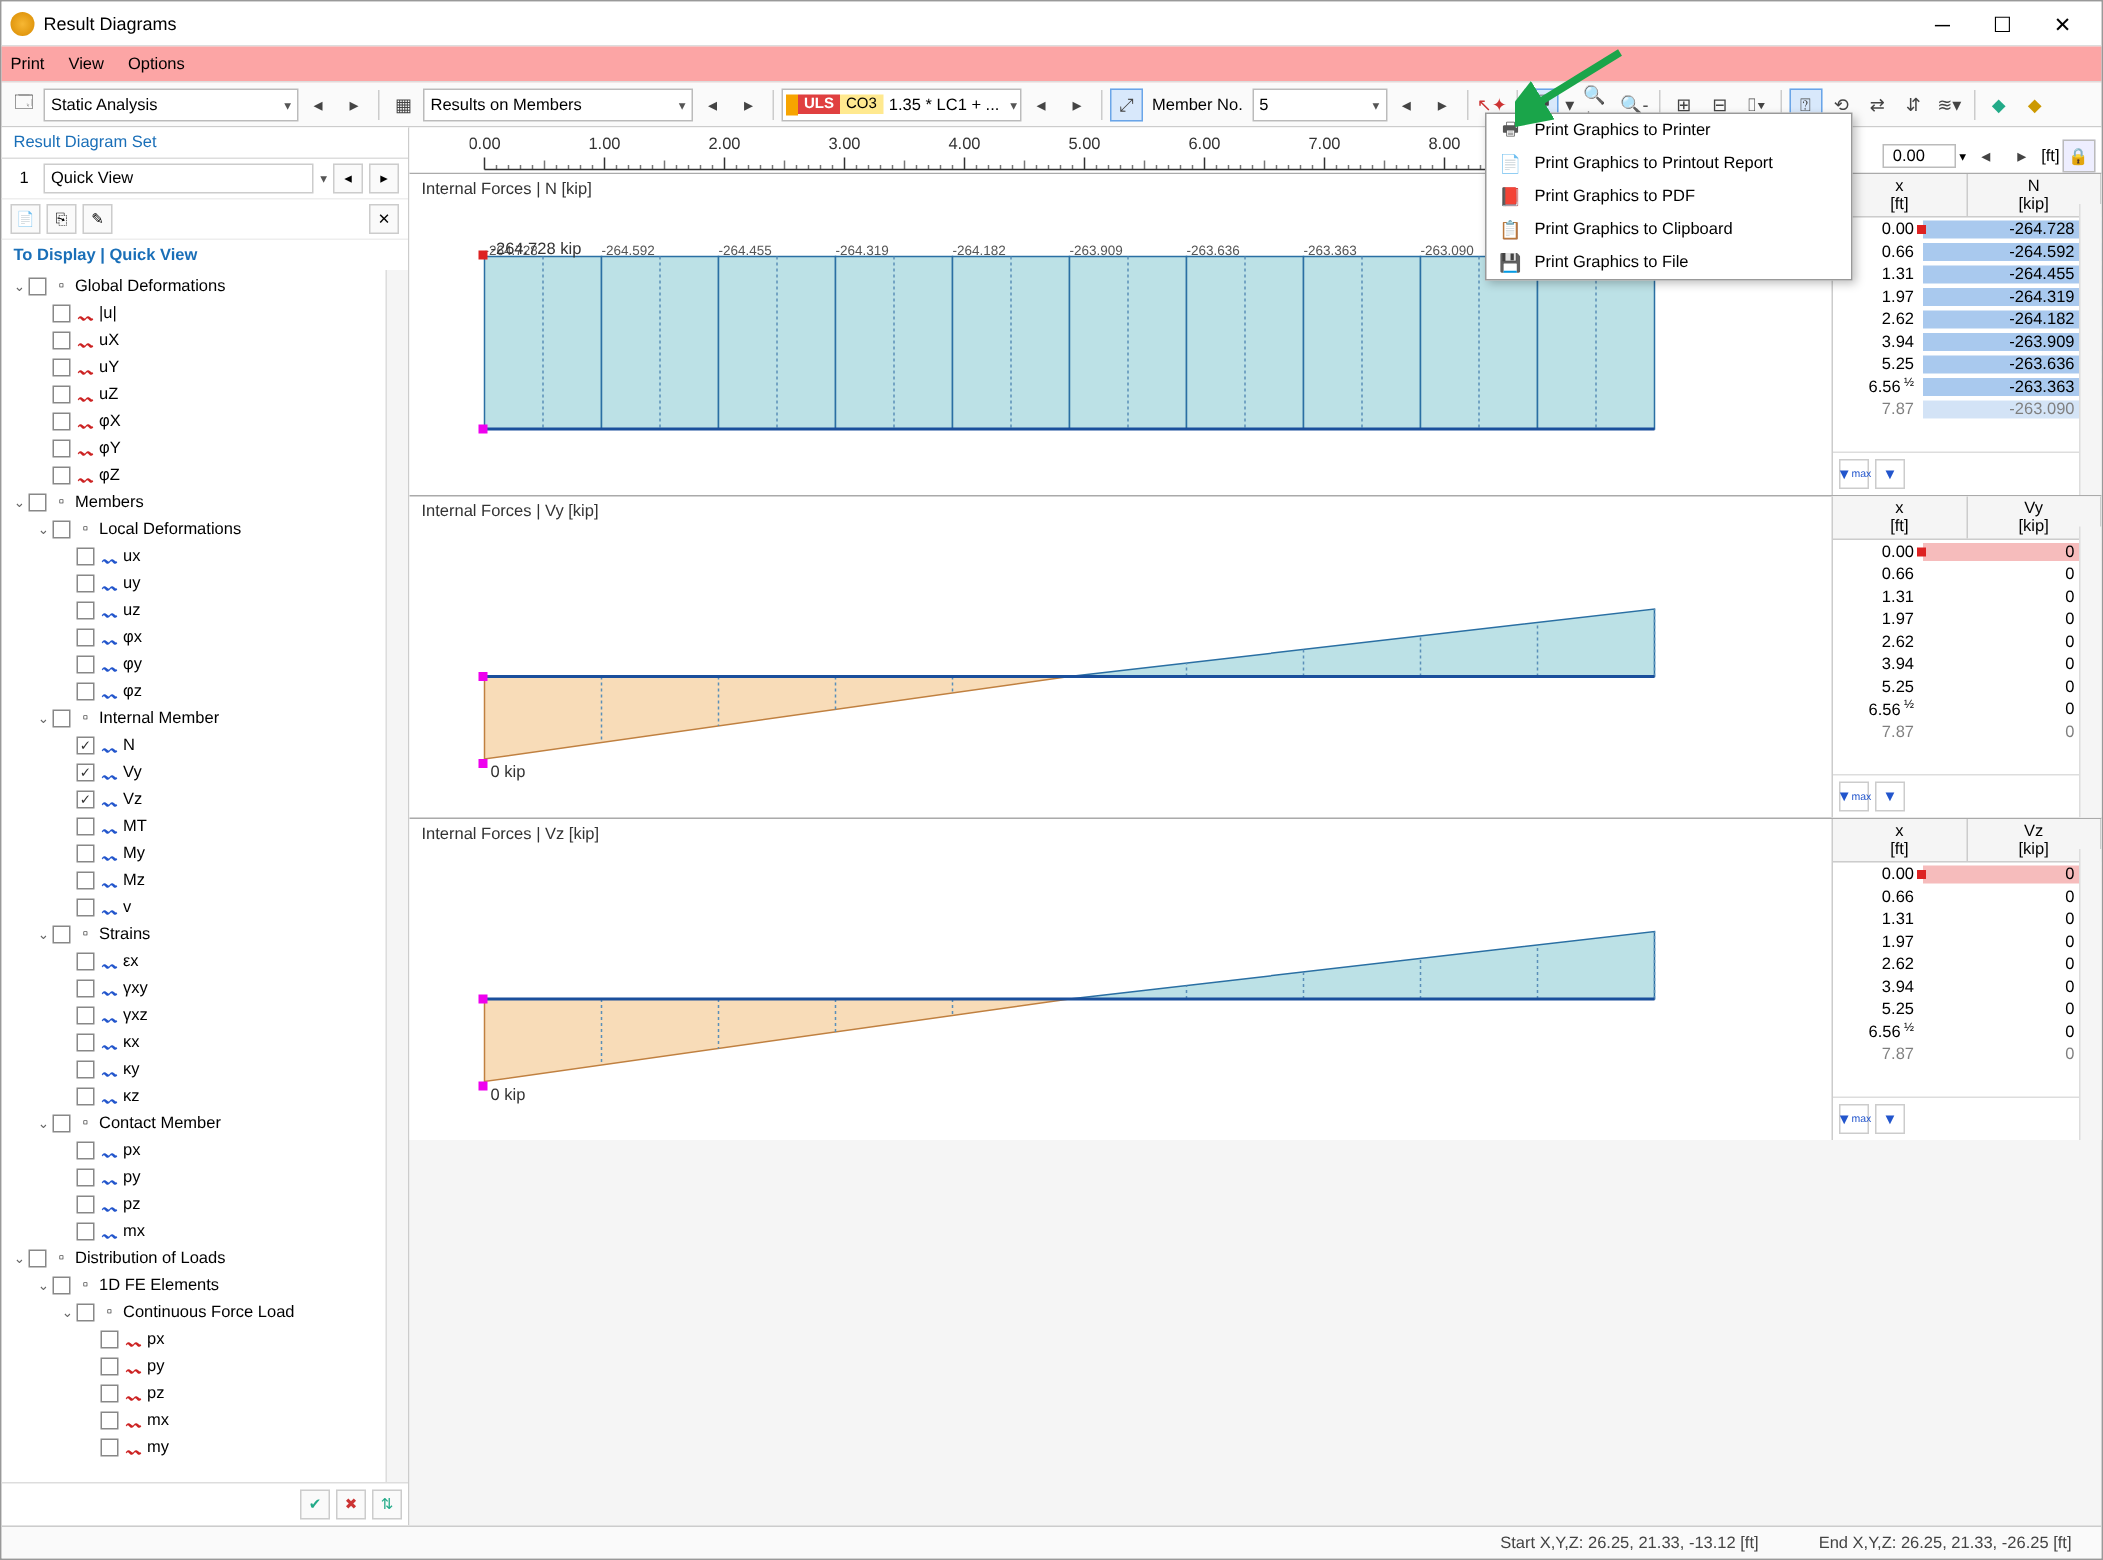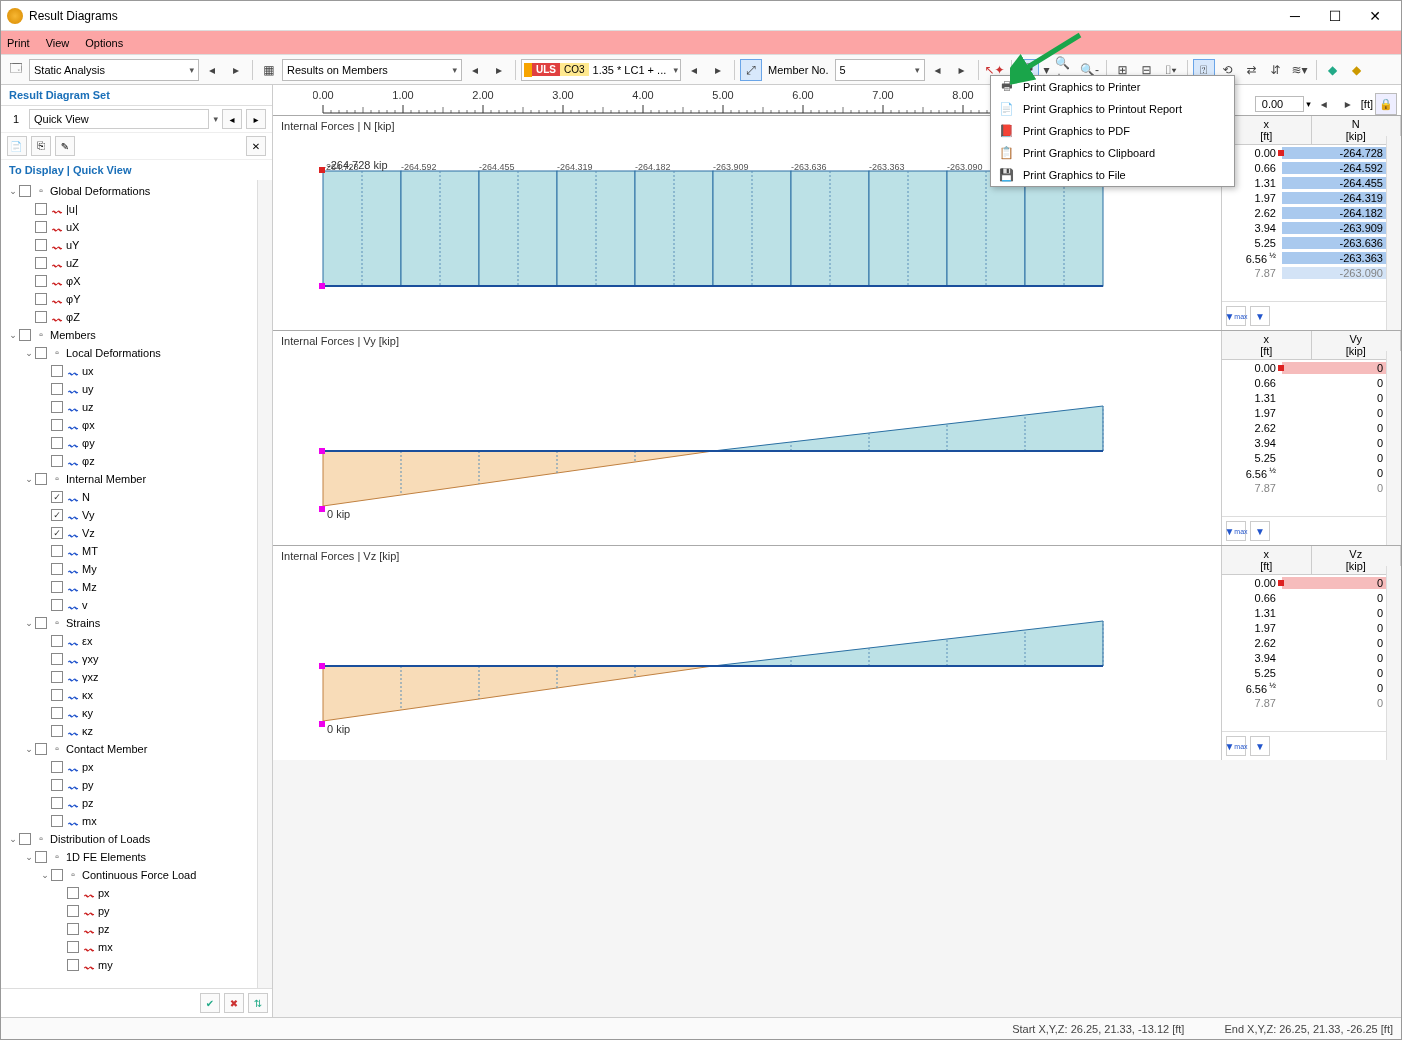--- a/index.html
+++ b/index.html
@@ -12,21 +12,21 @@
 .toolbar { height: 30px; background: #fafafa; border-bottom: 1px solid #ccc; display: flex; align-items: center; padding: 0 4px; gap: 2px; }
 .tb-sep { width: 1px; height: 20px; background: #ccc; margin: 0 3px; }
 .tb-combo { height: 22px; border: 1px solid #bbb; background: #fff; display: flex; align-items: center; padding: 0 4px; }
 .tb-combo .arrow { margin-left: auto; font-size: 9px; color: #555; }
 .tb-btn { width: 22px; height: 22px; border: 1px solid transparent; display: flex; align-items: center; justify-content: center; font-size: 12px; color: #444; }
 .tb-btn.sel { border-color: #6aa5e8; background: #d8e8fb; }
 .badge-uls { background: #e04040; color: #fff; padding: 1px 4px; font-size: 10px; font-weight: bold; }
 .badge-co3 { background: #ffe98f; padding: 1px 4px; font-size: 10px; }
 .main { flex: 1; display: flex; min-height: 0; }
 .left-pane { width: 272px; background: #fff; border-right: 1px solid #ccc; display: flex; flex-direction: column; }
-.left-head { background: #fff; border-bottom: 1px solid #ddd; padding: 4px 8px; font-weight: 700; color: #1a6fb8; }
+.left-head { background: #fff; border-bottom: 1px solid #ddd; padding: 4px 8px; font-weight: 400; color: #1a6fb8; }
 .left-row { display: flex; align-items: center; padding: 3px 6px; gap: 4px; border-bottom: 1px solid #eee; }
 .left-row input[type=text] { flex: 1; border: 1px solid #ccc; height: 20px; padding: 0 4px; }
 .mini-btn { width: 20px; height: 20px; border: 1px solid #ccc; background: #fafafa; display: flex; align-items: center; justify-content: center; font-size: 10px; }
 .tree-wrap { flex: 1; overflow-y: auto; padding: 2px 0; position: relative; }
 .tree-wrap::after { content:''; position:absolute; right:0; top:0; bottom:0; width:14px; background:#f5f5f5; border-left:1px solid #ddd; }
 .tree-title { color: #1a6fb8; font-weight: 600; padding: 4px 8px; }
 .tree-node { display: flex; align-items: center; height: 18px; padding-left: 4px; white-space: nowrap; }
 .tree-node .tw { width: 12px; text-align: center; font-size: 9px; color: #666; display:inline-block; }
 .tree-node .cb { width: 12px; height: 12px; border: 1px solid #888; margin-right: 3px; display:inline-block; text-align:center; font-size:9px; line-height:10px; color:#333; }
 .tree-node .ic { width: 14px; height: 12px; display:inline-block; margin-right: 2px; font-size:10px; text-align:center; }
@@ -50,21 +50,21 @@
 .data-row .x { width: 60px; text-align: right; padding-right: 6px; position:relative; }
 .data-row .x .mk { position:absolute; right:-2px; top:3px; width:6px; height:6px; }
 .mk-red { background:#d22; }
 .mk-blue { background:#36c; }
 .data-row .v { flex: 1; text-align: right; padding-right: 18px; }
 .data-foot { display: flex; gap: 4px; padding: 4px; border-top: 1px solid #ddd; }
 .funnel { width:20px; height:20px; border:1px solid #ccc; display:flex; align-items:center; justify-content:center; font-size:10px; color:#2255cc; }
 .top-right-extra { position:absolute; right:4px; display:flex; align-items:center; gap:2px; height:22px; }
 .top-right-extra .val { border:1px solid #bbb; background:#fff; padding:1px 20px 1px 6px; }
 .lock { width:22px; height:22px; border:1px solid #bbb; background:#eef; display:flex; align-items:center; justify-content:center; }
-.status { height: 22px; border-top: 1px solid #ccc; background: #fafafa; display: flex; align-items: center; padding: 0 8px; font-size: 11px; color: #444; }
+.status { height: 22px; border-top: 1px solid #ccc; background: #fafafa; display: flex; align-items: center; padding: 0 20px; font-size: 11px; color: #444; }
 .status .s1 { margin-left: auto; margin-right: 40px; }
 .print-menu { position: absolute; left: 990px; top: 75px; width: 245px; background: #fff; border: 1px solid #999; box-shadow: 2px 2px 6px rgba(0,0,0,.25); z-index: 50; }
 .print-menu .pm-item { display: flex; align-items: center; height: 22px; padding: 0 8px; gap: 8px; }
 .print-menu .pm-icon { width: 16px; text-align:center; font-size:12px; color:#555; }
 .green-arrow { position: absolute; left: 1010px; top: 30px; z-index: 60; pointer-events: none; }
 svg .bar-fill { fill: #bce1e6; stroke: #2a6fa3; stroke-width: 1; }
 svg .bar-pos-fill { fill: #f8dcb8; stroke: #c08040; stroke-width:1; }
 svg .baseline { stroke: #1a4f9c; stroke-width: 2; }
 svg .tick-lbl { font-size: 9px; fill: #555; writing-mode: vertical-rl; text-orientation: mixed; }
 </style>

